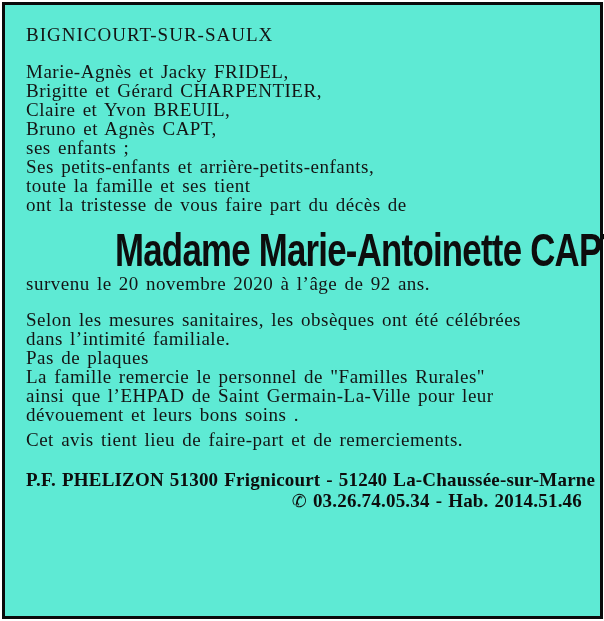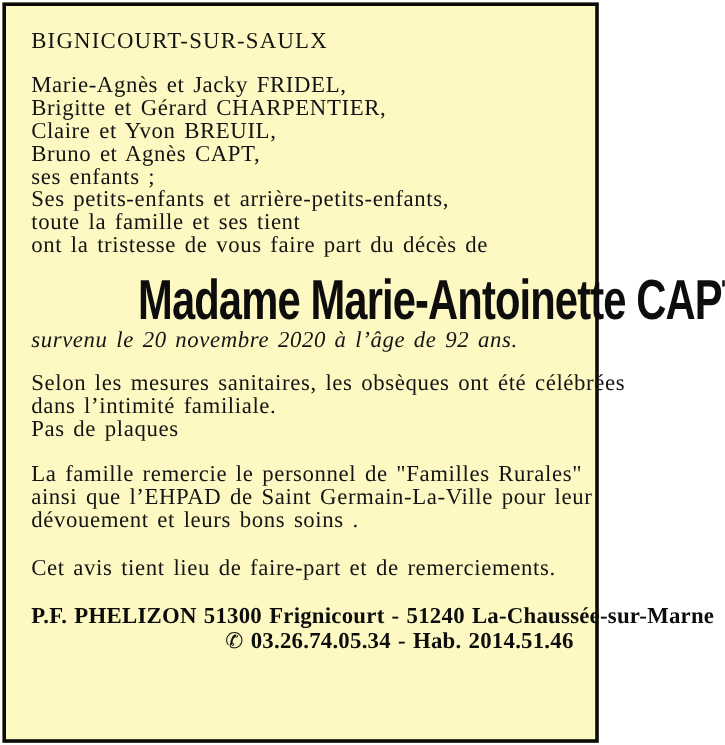--- a/index.html
+++ b/index.html
@@ -5,25 +5,25 @@
   html, body {
     margin: 0;
     padding: 0;
     background: #ffffff;
     width: 604px;
     height: 621px;
     overflow: hidden;
   }
   .notice {
     box-sizing: border-box;
-    width: 497px;
+    width: 601px;
     height: 617px;
     margin: 2px;
     border: 3px solid #0a0a0a;
-    background: #fef9c3;
+    background: #5eead4;
     padding: 20px 18px 0 21px;
     font-family: "Liberation Serif", "DejaVu Serif", serif;
     color: #141414;
   }
   .serif-line {
     font-size: 19px;
     line-height: 19px;
     letter-spacing: 0.5px;
     word-spacing: 2px;
     white-space: nowrap;
@@ -58,23 +58,23 @@
     font-family: "Liberation Sans", "DejaVu Sans", sans-serif;
     font-weight: 400;
     font-size: 29px;
     line-height: 30px;
     letter-spacing: 2px;
     transform: scaleX(0.82);
     transform-origin: center;
     white-space: nowrap;
     color: #1a1a1a;
   }
-  .death-line { margin-bottom: 17px; font-style: italic; }
-  .para { margin-bottom: 19px; }
-  .para-last { margin-bottom: 21px; }
+  .death-line { margin-bottom: 17px; }
+  .para { }
+  .para-last { margin-bottom: 6px; }
   .notice-line { margin-bottom: 20px; }
   .footer {
     text-align: right;
     font-weight: bold;
     font-size: 19px;
     line-height: 21px;
     letter-spacing: 0.2px;
     word-spacing: 1px;
     white-space: nowrap;
     color: #0d0d0d;

